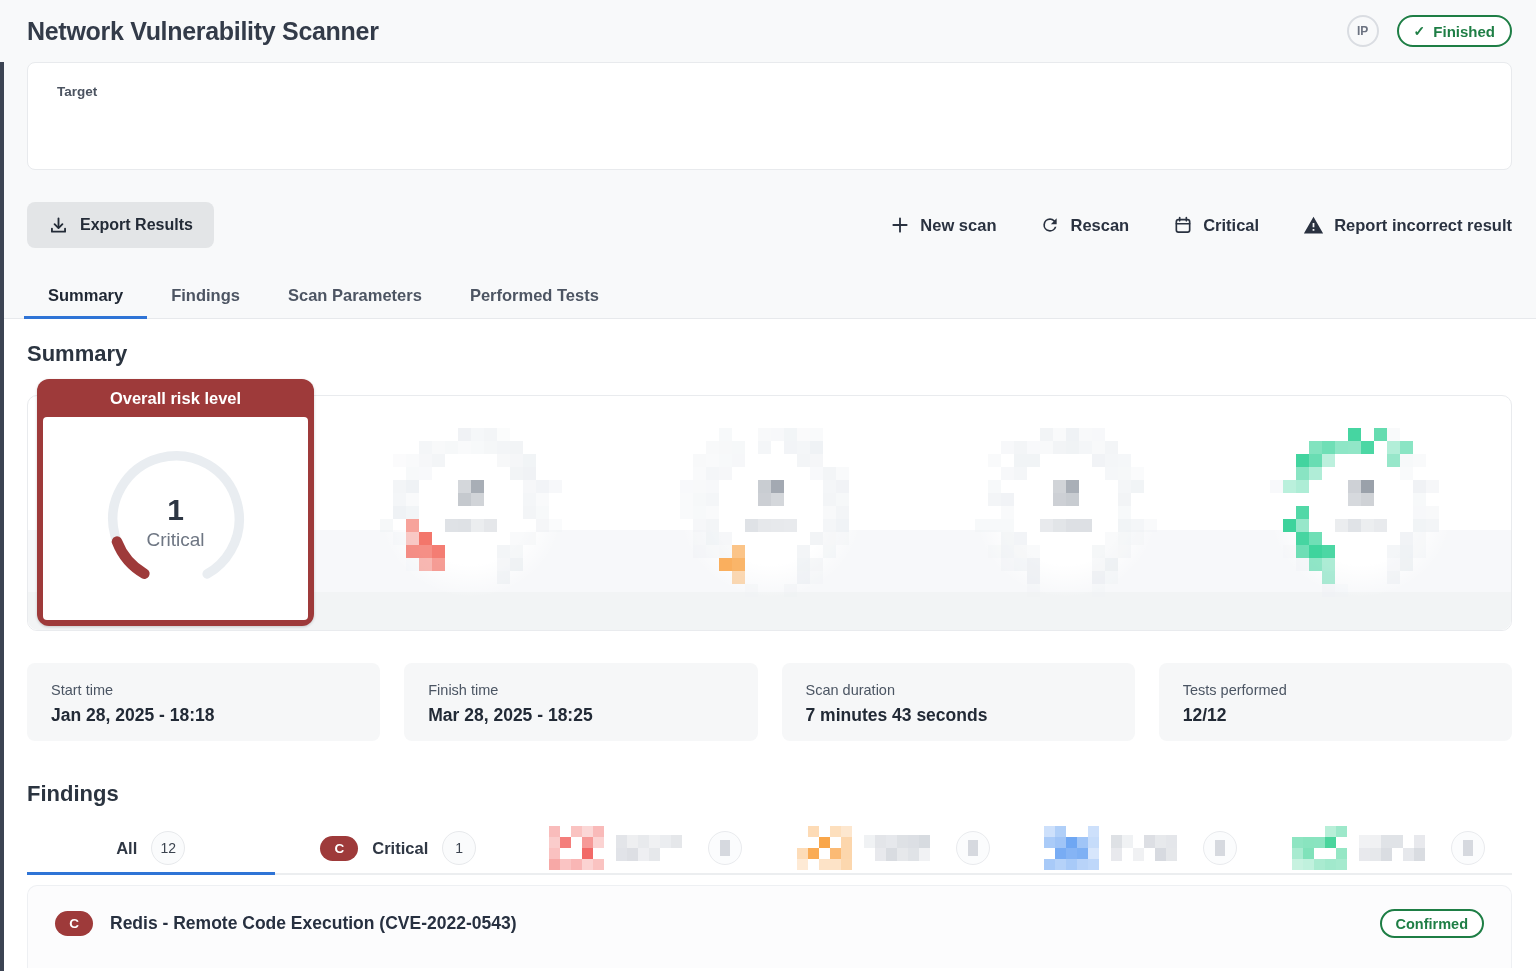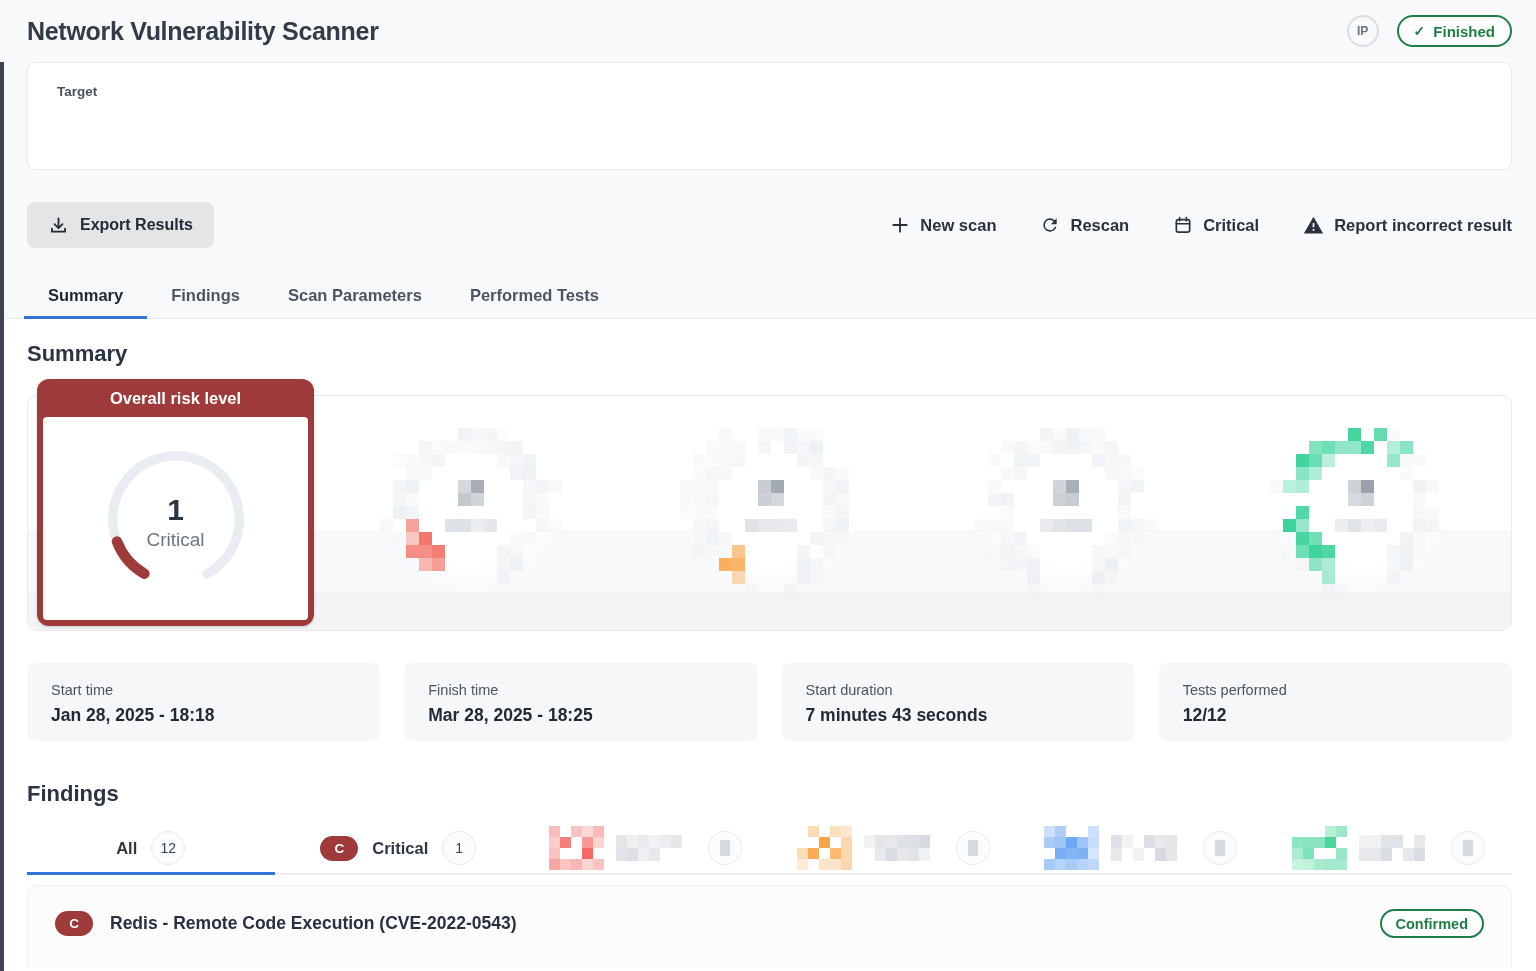--- a/index.html
+++ b/index.html
@@ -464,21 +464,21 @@
   <div class="stats-row">
     <div class="stat-card">
       <div class="stat-label">Start time</div>
       <div class="stat-value">Jan 28, 2025 - 18:18</div>
     </div>
     <div class="stat-card">
       <div class="stat-label">Finish time</div>
       <div class="stat-value">Mar 28, 2025 - 18:25</div>
     </div>
     <div class="stat-card">
-      <div class="stat-label">Start duration</div>
+      <div class="stat-label">Scan duration</div>
       <div class="stat-value">7 minutes 43 seconds</div>
     </div>
     <div class="stat-card">
       <div class="stat-label">Tests performed</div>
       <div class="stat-value">12/12</div>
     </div>
   </div>
 
   <div class="section-heading findings-heading">Findings</div>
 

